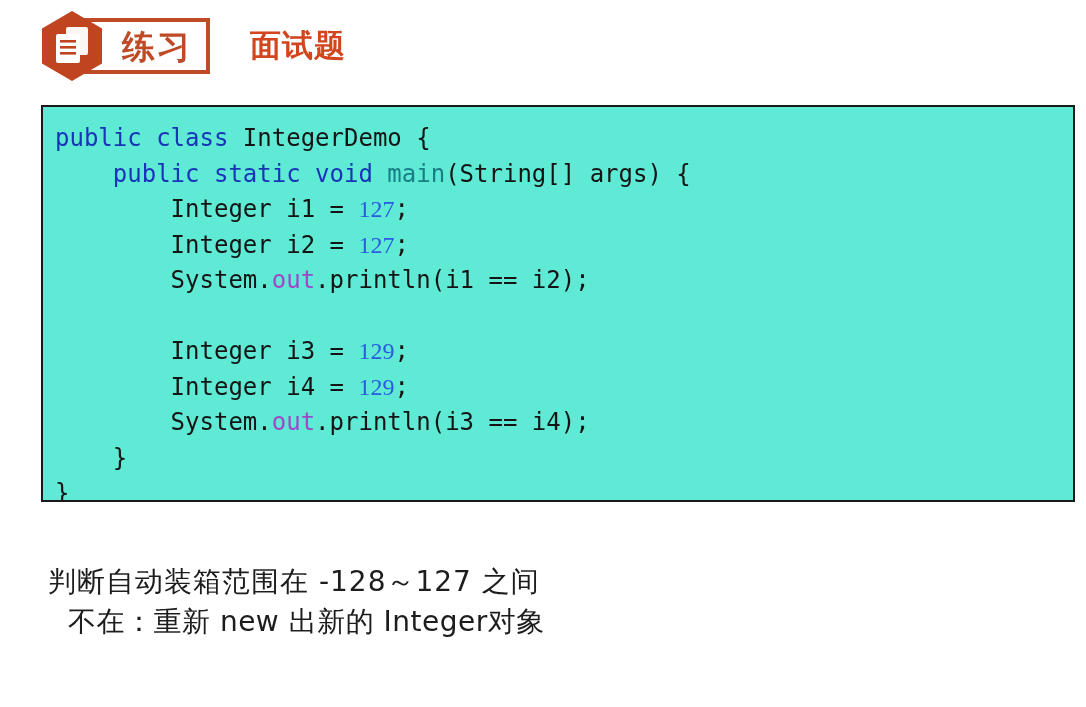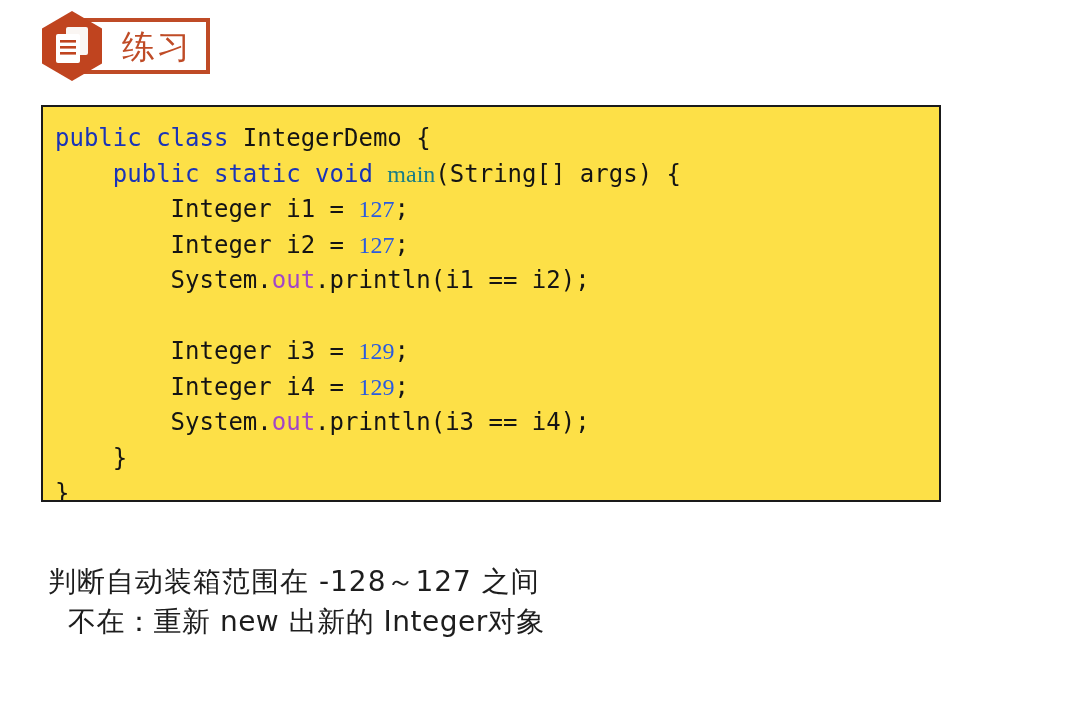--- a/index.html
+++ b/index.html
@@ -50,60 +50,60 @@
     padding: 0 14px 0 36px;
     display: flex;
     align-items: center;
     box-sizing: content-box;
   }
   #badge-label {
     color: #BF4B26;
     font-size: 33px;
     line-height: 1;
     letter-spacing: 2px;
-    font-weight: 400;
+    font-weight: 700;
     white-space: nowrap;
     font-family: "DejaVu Sans", sans-serif;
   }
   #header-title {
     margin-left: 40px;
     color: #D2451E;
     font-size: 31px;
     font-weight: bold;
     letter-spacing: 1px;
     white-space: nowrap;
     font-family: "DejaVu Sans", sans-serif;
   }
 
   
   #code-block {
     position: absolute;
     left: 41px;
     top: 105px;
-    width: 900px;
+    width: 1034px;
     height: 397px;
-    background: #fde047;
+    background: #5eead4;
     border: 2px solid #1a1a1a;
     box-sizing: border-box;
     overflow: hidden;
   }
   #code-pre {
     margin: 0;
     padding: 14px 0 0 12px;
     font-family: "DejaVu Sans Mono", monospace;
     font-size: 24px;
     line-height: 35.5px;
     color: #141414;
     white-space: pre;
     letter-spacing: 0px;
   }
   .code-line { height: 35.5px; }
   .tok-kw  { color: #1a34b8; }
   .tok-num { color: #2a5be0; font-family: Liberation Serif, serif; }
-  .tok-fn  { color: #1a7d86; font-family: Liberation Serif, serif; }
+  .tok-fn  { color: #1a7d86; }
   .tok-fld { color: #a246c8; }
   .tok-pl  { color: #141414; }
 
   
   #notes {
     position: absolute;
     left: 0;
     top: 562px;
     width: 1086px;
   }
@@ -135,20 +135,21 @@
         <rect x="20" y="36" width="16" height="2.6" fill="#C0441F"></rect>
         <rect x="20" y="42" width="16" height="2.6" fill="#C0441F"></rect>
       </svg>
     </span>
 
     <span id="badge-box">
       <span id="badge-label">练习</span>
     </span>
   </div>
 
+  <span id="header-title">面试题</span>
 </div>
 
 <div id="code-block">
   <pre id="code-pre"><div class="code-line"><span class="tok-kw">public class</span><span class="tok-pl"> IntegerDemo {</span></div><div class="code-line"><span class="tok-pl">    </span><span class="tok-kw">public static void</span><span class="tok-pl"> </span><span class="tok-fn">main</span><span class="tok-pl">(String[] args) {</span></div><div class="code-line"><span class="tok-pl">        Integer i1 = </span><span class="tok-num">127</span><span class="tok-pl">;</span></div><div class="code-line"><span class="tok-pl">        Integer i2 = </span><span class="tok-num">127</span><span class="tok-pl">;</span></div><div class="code-line"><span class="tok-pl">        System.</span><span class="tok-fld">out</span><span class="tok-pl">.println(i1 == i2);</span></div><div class="code-line">&nbsp;</div><div class="code-line"><span class="tok-pl">        Integer i3 = </span><span class="tok-num">129</span><span class="tok-pl">;</span></div><div class="code-line"><span class="tok-pl">        Integer i4 = </span><span class="tok-num">129</span><span class="tok-pl">;</span></div><div class="code-line"><span class="tok-pl">        System.</span><span class="tok-fld">out</span><span class="tok-pl">.println(i3 == i4);</span></div><div class="code-line"><span class="tok-pl">    }</span></div><div class="code-line"><span class="tok-pl">}</span></div></pre>
 </div>
 
 <div id="notes">
   <div class="note-line" id="note-line-0">判断自动装箱范围在 -128～127 之间</div>
   <div class="note-line" id="note-line-2">不在：重新 new 出新的 Integer对象</div>
 </div>

